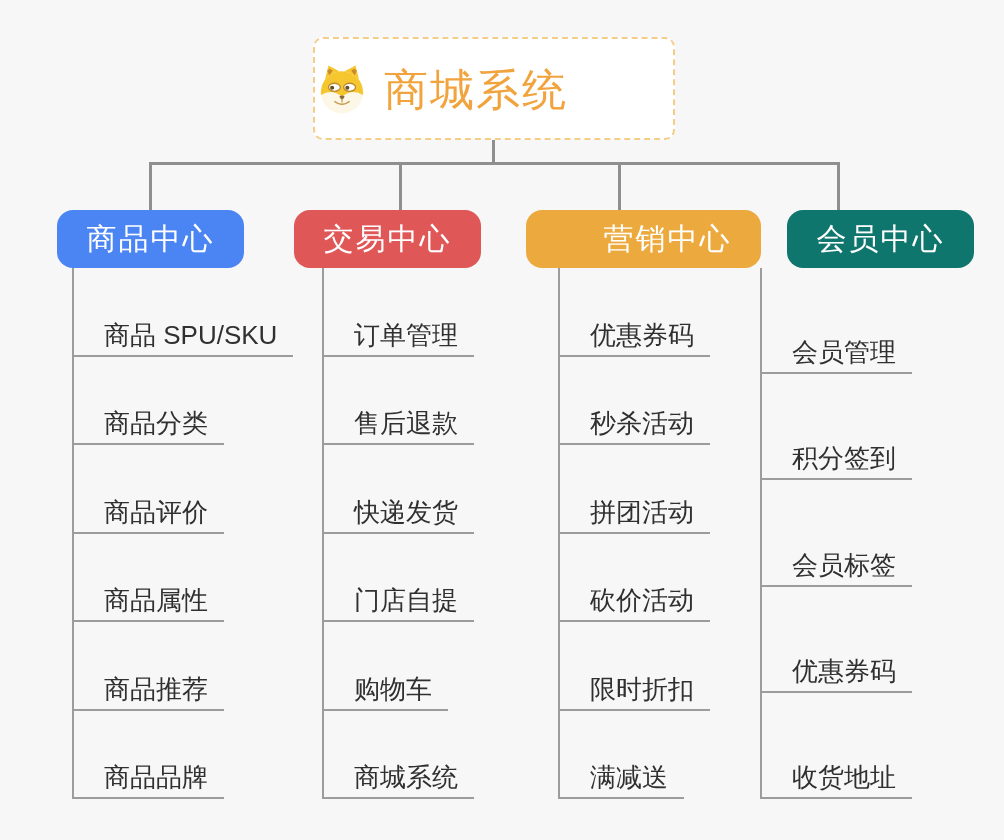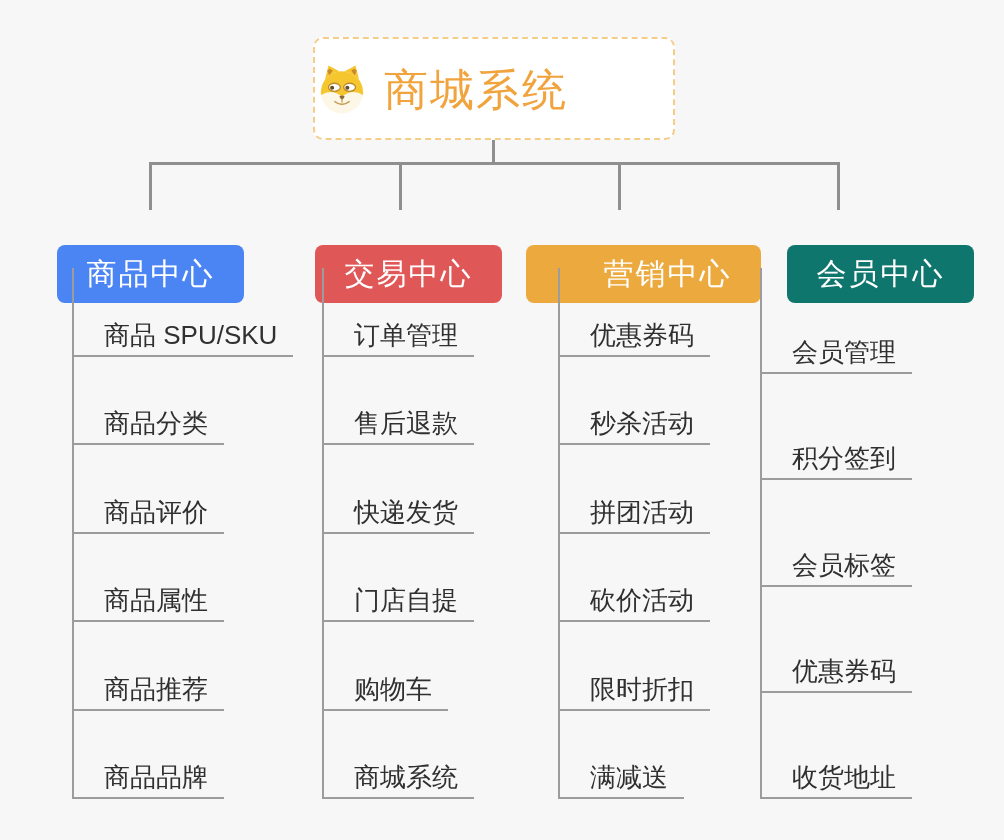--- a/index.html
+++ b/index.html
@@ -23,25 +23,24 @@
     cursor:pointer;
   }
   .root-title{
     font-size:44px;color:#f1a43e;letter-spacing:2px;line-height:1;
     padding-top:2px;
   }
 
   
   .branch-box{
     position:absolute;top:210px;width:187px;height:58px;
-    border-radius:8px;
+    border-radius:16px;
     display:flex;align-items:center;justify-content:center;
     color:#ffffff;font-size:30px;letter-spacing:2px;
     cursor:pointer;
-    margin-top:35px;
   }
 
   
   .col{
     position:absolute;top:268px;height:531px;width:225px;
     border-left:2px solid #9c9c9c;
     display:flex;flex-direction:column;
     box-sizing:content-box;
   }
   .col .item{
@@ -83,21 +82,21 @@
       <path d="M28.8 41 q3.2 -2.6 6.4 0 q-1.6 3.4 -3.2 3.4 q-1.6 0 -3.2 -3.4 z" fill="#8a6a3a"></path>
       <path d="M32 44 v3.5" stroke="#c9a05a" stroke-width="1.6" fill="none" stroke-linecap="round"></path>
       <path d="M23.5 47 q8.5 6.5 17 0" stroke="#c9a05a" stroke-width="1.8" fill="none" stroke-linecap="round"></path>
     </svg>
     <span class="root-title">商城系统</span>
   </div>
 
   <div class="branch-box" style="left: 57px; background-color: rgb(75, 133, 244);">
       <span>商品中心</span>
     </div>
-  <div class="branch-box" style="left: 315px; background-color: rgb(224, 87, 87);">
+  <div class="branch-box" style="left: 294px; background-color: rgb(224, 87, 87);">
       <span>交易中心</span>
     </div>
   <div class="branch-box" style="left: 526px; background-color: rgb(236, 170, 62); padding-left: 48px;">
       <span>营销中心</span>
     </div>
   <div class="branch-box" style="left: 787px; background-color: #0f766e;">
       <span>会员中心</span>
     </div>
 
   <div class="col" style="left:72px">

